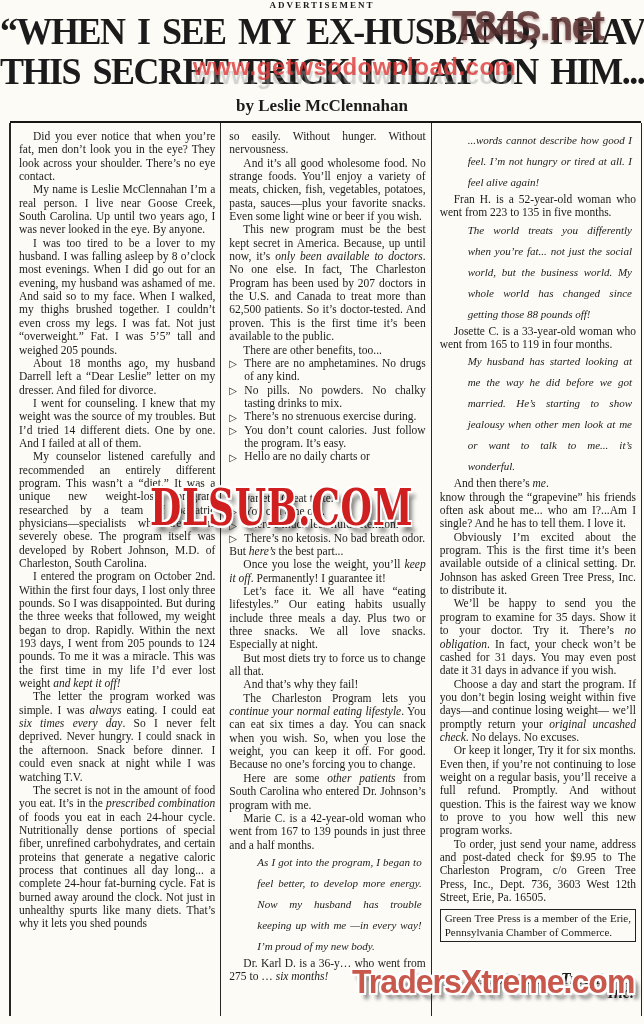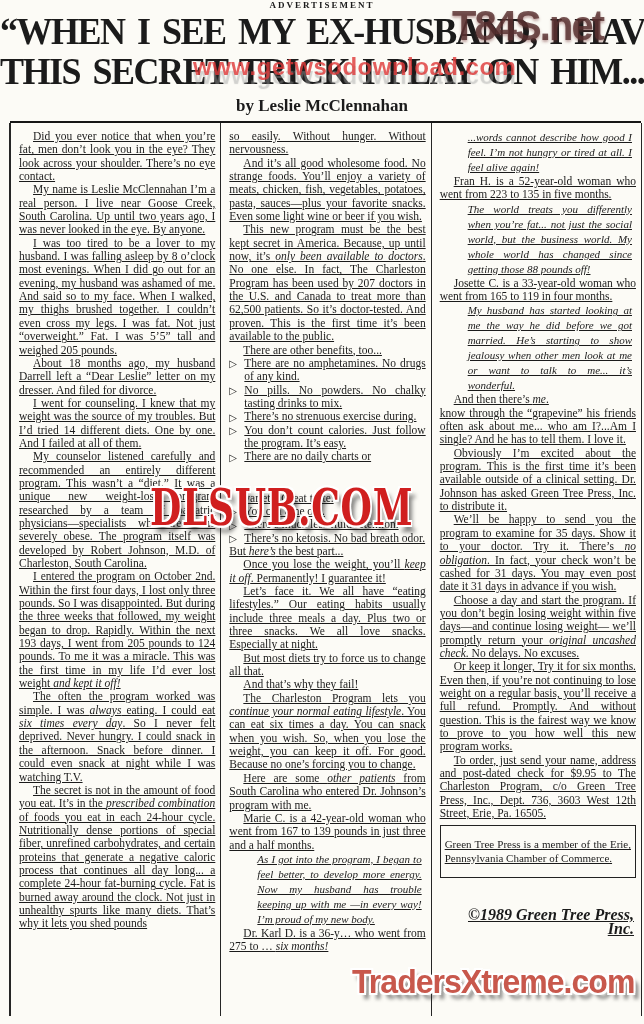--- a/index.html
+++ b/index.html
@@ -5,32 +5,32 @@
   html,body{margin:0;padding:0;background:#e8e6e0;}
   .page{position:relative;width:644px;height:1024px;margin:0 auto;background:#fcfbf6;overflow:hidden;
         font-family:"Liberation Serif",serif;color:#1b1b1b;}
   
   .adv{ text-align:center;font-size:9px;font-weight:bold;letter-spacing:2px;}
   .headline{text-align:center;font-weight:bold;font-size:36px;line-height:39px;letter-spacing:-1.5px;word-spacing:5px;
             transform:scaleY(1.08);transform-origin:top center;margin-top:1px;white-space:nowrap;}
   .byline{text-align:center;font-size:17px;font-weight:bold;margin-top:6px;}
   .rule{border-top:2.5px solid #161616;margin:5px 3px 0 10px;}
   
-  .columns{display:flex;height:893px;margin:0 2px 0 9px;border-left:2px solid #262626;border-right:1.5px solid #262626;text-decoration:underline;}
+  .columns{display:flex;height:893px;margin:0 2px 0 9px;border-left:2px solid #262626;border-right:1.5px solid #262626;}
   .col{flex:1 1 0;padding:7px 5px 0 8px;border-right:1.5px solid #262626;overflow:hidden;
        font-size:11.5px;line-height:13.35px;text-align:justify;}
   .col:last-child{border-right:none;}
   .p{margin:0;}
   .body{text-indent:14px;}
   .cont{text-indent:0;}
   .bullet{position:relative;padding-left:15px;}
   .bullet .marker{position:absolute;left:0;top:0.5px;font-size:10px;}
   .bullet_cont{padding-left:15px;}
-  .testimonial{font-style:italic;margin-left:28px;margin-right:4px;font-size:11px;line-height:15px;}
-  .boxed{border:1.5px solid #222;padding:12px 4px;margin-top:5px;font-size:11px;line-height:13.5px;}
+  .testimonial{font-style:italic;margin-left:28px;margin-right:4px;font-size:11px;line-height:21px;}
+  .boxed{border:1.5px solid #222;padding:2px 4px;margin-top:5px;font-size:11px;line-height:13.5px;}
   .copyright{text-align:right;font-size:16px;font-style:italic;font-weight:bold;margin-top:30px;padding-right:2px;}
   .spacer{width:100%;}
   i{font-style:italic;}
   
   .wm{position:absolute;white-space:nowrap;pointer-events:none;}
   .wm-t84s{left:452px;top:2px;font-family:"Liberation Sans",sans-serif;font-weight:bold;font-size:42px;
            color:rgba(88,48,48,0.82);letter-spacing:-2px;transform:scaleX(0.95);transform-origin:left top;
            text-shadow:0 2px 3px rgba(120,60,60,0.45);}
   .wm-getwso{left:193px;top:53px;font-family:"Liberation Sans",sans-serif;font-weight:bold;font-size:24px;
              color:rgba(222,58,58,0.82);letter-spacing:0.5px;
@@ -55,33 +55,33 @@
 
   <div class="columns">
     <div class="col">
         <div class="p body"><span>Did you ever notice that when you’re fat, men don’t look you in the eye? They look across your shoulder. There’s no eye contact.</span></div>
         <div class="p body"><span>My name is Leslie McClennahan I’m a real person. I live near Goose Creek, South Carolina. Up until two years ago, I was never looked in the eye. By anyone.</span></div>
         <div class="p body"><span>I was too tired to be a lover to my husband. I was falling asleep by 8 o’clock most evenings. When I did go out for an evening, my husband was ashamed of me. And said so to my face. When I walked, my thighs brushed together. I couldn’t even cross my legs. I was fat. Not just “overweight.” Fat. I was 5’5” tall and weighed 205 pounds.</span></div>
         <div class="p body"><span>About 18 months ago, my husband Darrell left a “Dear Leslie” letter on my dresser. And filed for divorce.</span></div>
         <div class="p body"><span>I went for counseling. I knew that my weight was the source of my troubles. But I’d tried 14 different diets. One by one. And I failed at all of them.</span></div>
         <div class="p body"><span>My counselor listened carefully and recommended an entirely different program. This wasn’t a “diet.” It was a unique new weight-loss program researched by a team of bariatric physicians—specialists who treat the severely obese. The program itself was developed by Robert Johnson, M.D. of Charleston, South Carolina.</span></div>
         <div class="p body"><span>I entered the program on October 2nd. Within the first four days, I lost only three pounds. So I was disappointed. But during the three weeks that followed, my weight began to drop. Rapidly. Within the next 193 days, I went from 205 pounds to 124 pounds. To me it was a miracle. This was the first time in my life I’d ever lost weight </span><i>and kept it off!</i></div>
-        <div class="p body"><span>The often the program worked was simple. I was </span><i>always</i><span> eating. I could eat </span><i>six times every day</i><span>. So I never felt deprived. Never hungry. I could snack in the afternoon. Snack before dinner. I could even snack at night while I was watching T.V.</span></div>
+        <div class="p body"><span>The letter the program worked was simple. I was </span><i>always</i><span> eating. I could eat </span><i>six times every day</i><span>. So I never felt deprived. Never hungry. I could snack in the afternoon. Snack before dinner. I could even snack at night while I was watching T.V.</span></div>
         <div class="p body"><span>The secret is not in the amount of food you eat. It’s in the </span><i>prescribed combination</i><span> of foods you eat in each 24-hour cycle. Nutritionally dense portions of special fiber, unrefined carbohydrates, and certain proteins that generate a negative caloric process that continues all day long... a complete 24-hour fat-burning cycle. Fat is burned away around the clock. Not just in unhealthy spurts like many diets. That’s why it lets you shed pounds</span></div>
       </div>
     <div class="col">
         <div class="p cont"><span>so easily. Without hunger. Without nervousness.</span></div>
         <div class="p body"><span>And it’s all good wholesome food. No strange foods. You’ll enjoy a variety of meats, chicken, fish, vegetables, potatoes, pasta, sauces—plus your favorite snacks. Even some light wine or beer if you wish.</span></div>
         <div class="p body"><span>This new program must be the best kept secret in America. Because, up until now, it’s </span><i>only been available to doctors</i><span>. No one else. In fact, The Charleston Program has been used by 207 doctors in the U.S. and Canada to treat more than 62,500 patients. So it’s doctor-tested. And proven. This is the first time it’s been available to the public.</span></div>
         <div class="p body"><span>There are other benefits, too...</span></div>
         <div class="p bullet"><span class="marker">▷</span><span>There are no amphetamines. No drugs of any kind.</span></div>
         <div class="p bullet"><span class="marker">▷</span><span>No pills. No powders. No chalky tasting drinks to mix.</span></div>
         <div class="p bullet"><span class="marker">▷</span><span>There’s no strenuous exercise during.</span></div>
         <div class="p bullet"><span class="marker">▷</span><span>You don’t count calories. Just follow the program. It’s easy.</span></div>
-        <div class="p bullet"><span class="marker">▷</span><span>There are no daily charts or</span></div>
+        <div class="p bullet"><span class="marker">▷</span><span>Hello are no daily charts or</span></div>
         <div class="spacer" style="height: 28px;"></div>
         <div class="p bullet_cont"><span>variety. Great taste.</span></div>
         <div class="p bullet"><span class="marker">▷</span><span>You can dine out.</span></div>
         <div class="p bullet"><span class="marker">▷</span><span>There’s much less fluid retention.</span></div>
         <div class="p bullet"><span class="marker">▷</span><span>There’s no ketosis. No bad breath odor.</span></div>
         <div class="p cont"><span>But </span><i>here’s</i><span> the best part...</span></div>
         <div class="p body"><span>Once you lose the weight, you’ll </span><i>keep it off</i><span>. Permanently! I guarantee it!</span></div>
         <div class="p body"><span>Let’s face it. We all have “eating lifestyles.” Our eating habits usually include three meals a day. Plus two or three snacks. We all love snacks. Especially at night.</span></div>
         <div class="p body"><span>But most diets try to force us to change all that.</span></div>
         <div class="p body"><span>And that’s why they fail!</span></div>

